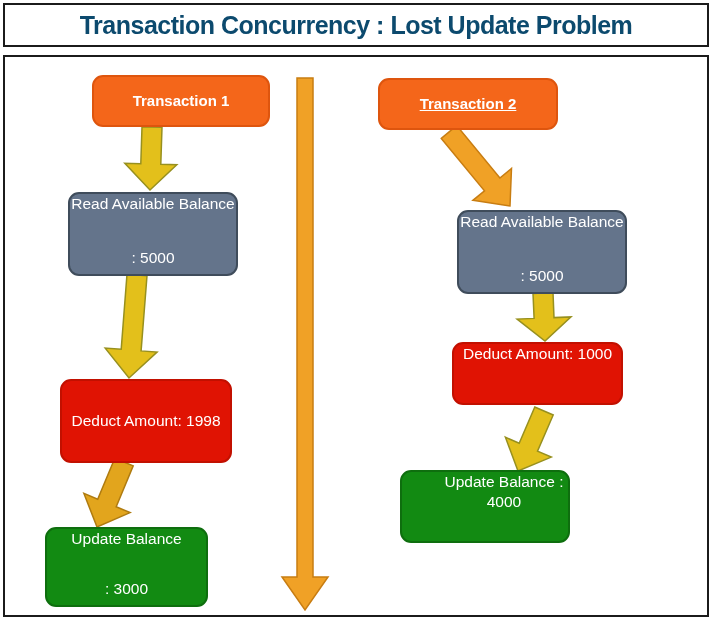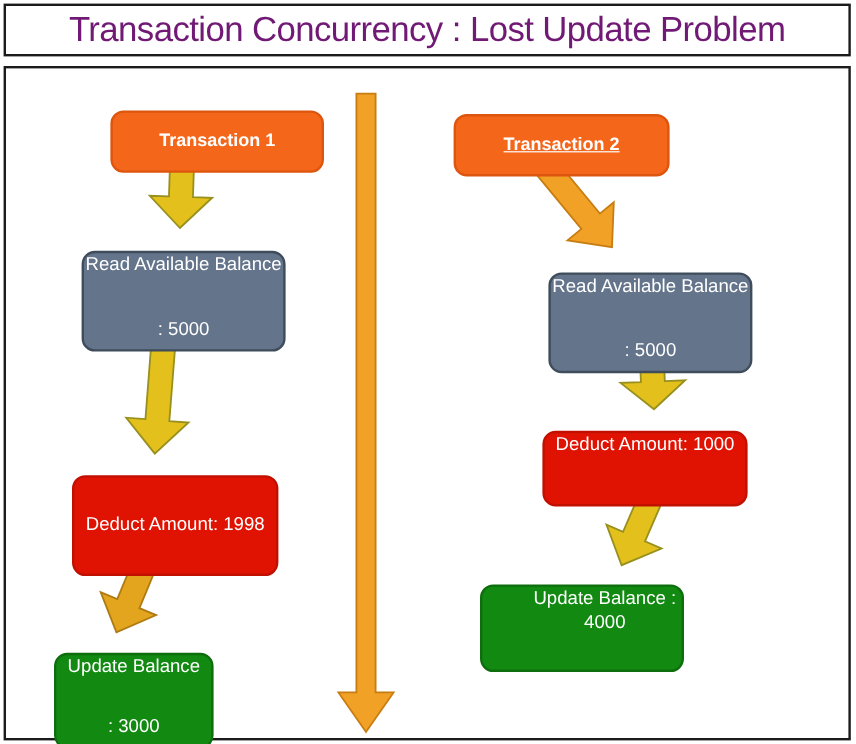--- a/index.html
+++ b/index.html
@@ -7,45 +7,45 @@
     position:relative;width:713px;height:620px;background:#ffffff;
     font-family:"Liberation Sans", sans-serif;overflow:hidden;
   }
   
   .title-box{
     position:absolute;left:3px;top:3px;width:702px;height:40px;
     border:2px solid #1b1b1b;background:#ffffff;
     display:flex;align-items:center;justify-content:center;
   }
   .title-text{
-    font-size:29px;font-weight:normal;color:#701a75;letter-spacing:-0.5px;white-space:nowrap;
+    font-size:25px;font-weight:bold;color:#0c4a6e;letter-spacing:-0.5px;white-space:nowrap;
   }
   .content-box{
     position:absolute;left:3px;top:55px;width:702px;height:558px;
     border:2px solid #1b1b1b;background:#ffffff;
   }
   
   #arrow-layer{position:absolute;left:0;top:0;width:713px;height:620px;}
   
   .node{
     position:absolute;border-radius:11px;color:#ffffff;
     display:flex;flex-direction:column;align-items:center;text-align:center;
-    font-size:15.5px;line-height:1.3;margin-top:17px;
+    font-size:15.5px;line-height:1.3;
   }
   .anchor-center{justify-content:center;}
   .anchor-bottom{justify-content:space-between;padding-bottom:6px;box-sizing:border-box;}
   .header-node{font-weight:bold;font-size:15px;justify-content:center;border:2px solid #de550e;box-sizing:border-box;}
   .read-node{border:2px solid #3f4c5b;box-sizing:border-box;}
   .deduct-node{border:2px solid #c21000;box-sizing:border-box;}
   .update-node{border:2px solid #0e6e0e;box-sizing:border-box;}
 
   .t1-header{left:92px;top:75px;width:178px;height:52px;}
   .t1-read{left:68px;top:192px;width:170px;height:84px;}
   .t1-deduct{left:60px;top:379px;width:172px;height:84px;}
-  .t1-update{left:45px;top:527px;width:133px;height:80px;}
+  .t1-update{left:45px;top:527px;width:163px;height:80px;}
 
   .t2-header{left:378px;top:78px;width:180px;height:52px;text-decoration:underline;}
   .t2-read{left:457px;top:210px;width:170px;height:84px;}
   .t2-deduct{left:452px;top:342px;width:171px;height:63px;}
   .t2-update{left:400px;top:470px;width:170px;height:73px;}
 </style>
 </head>
 <body>
 
 <div id="stage">

